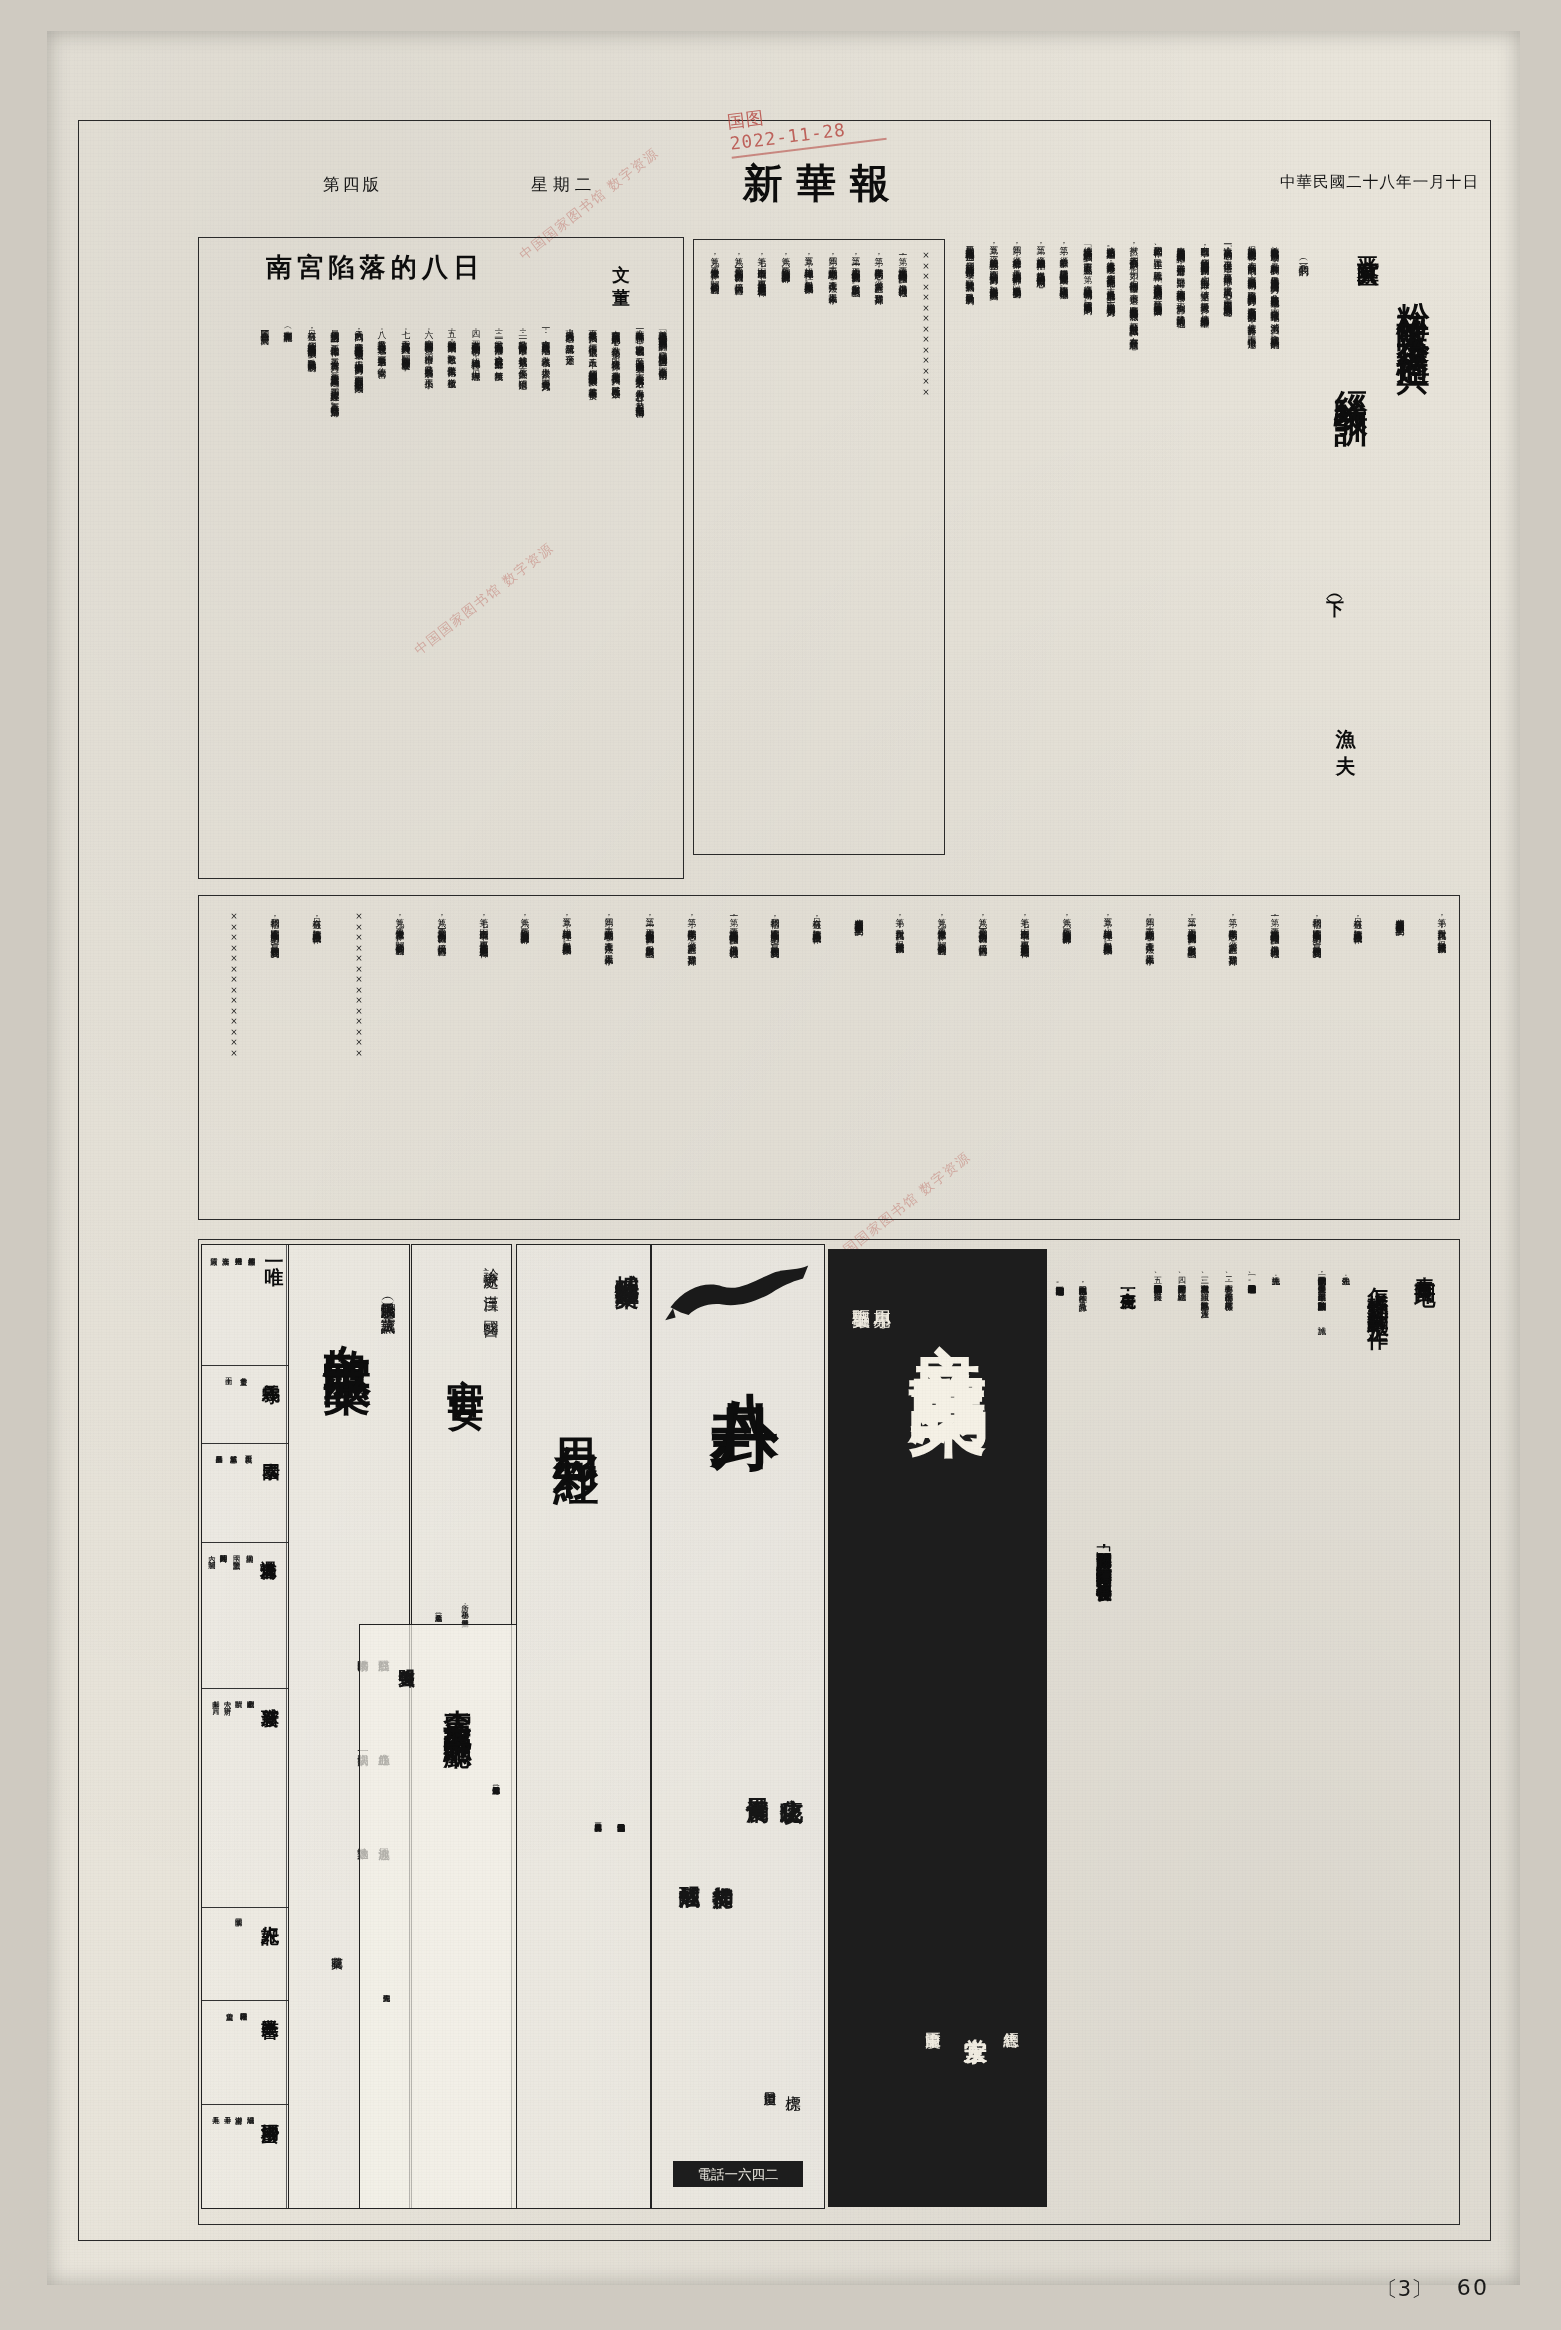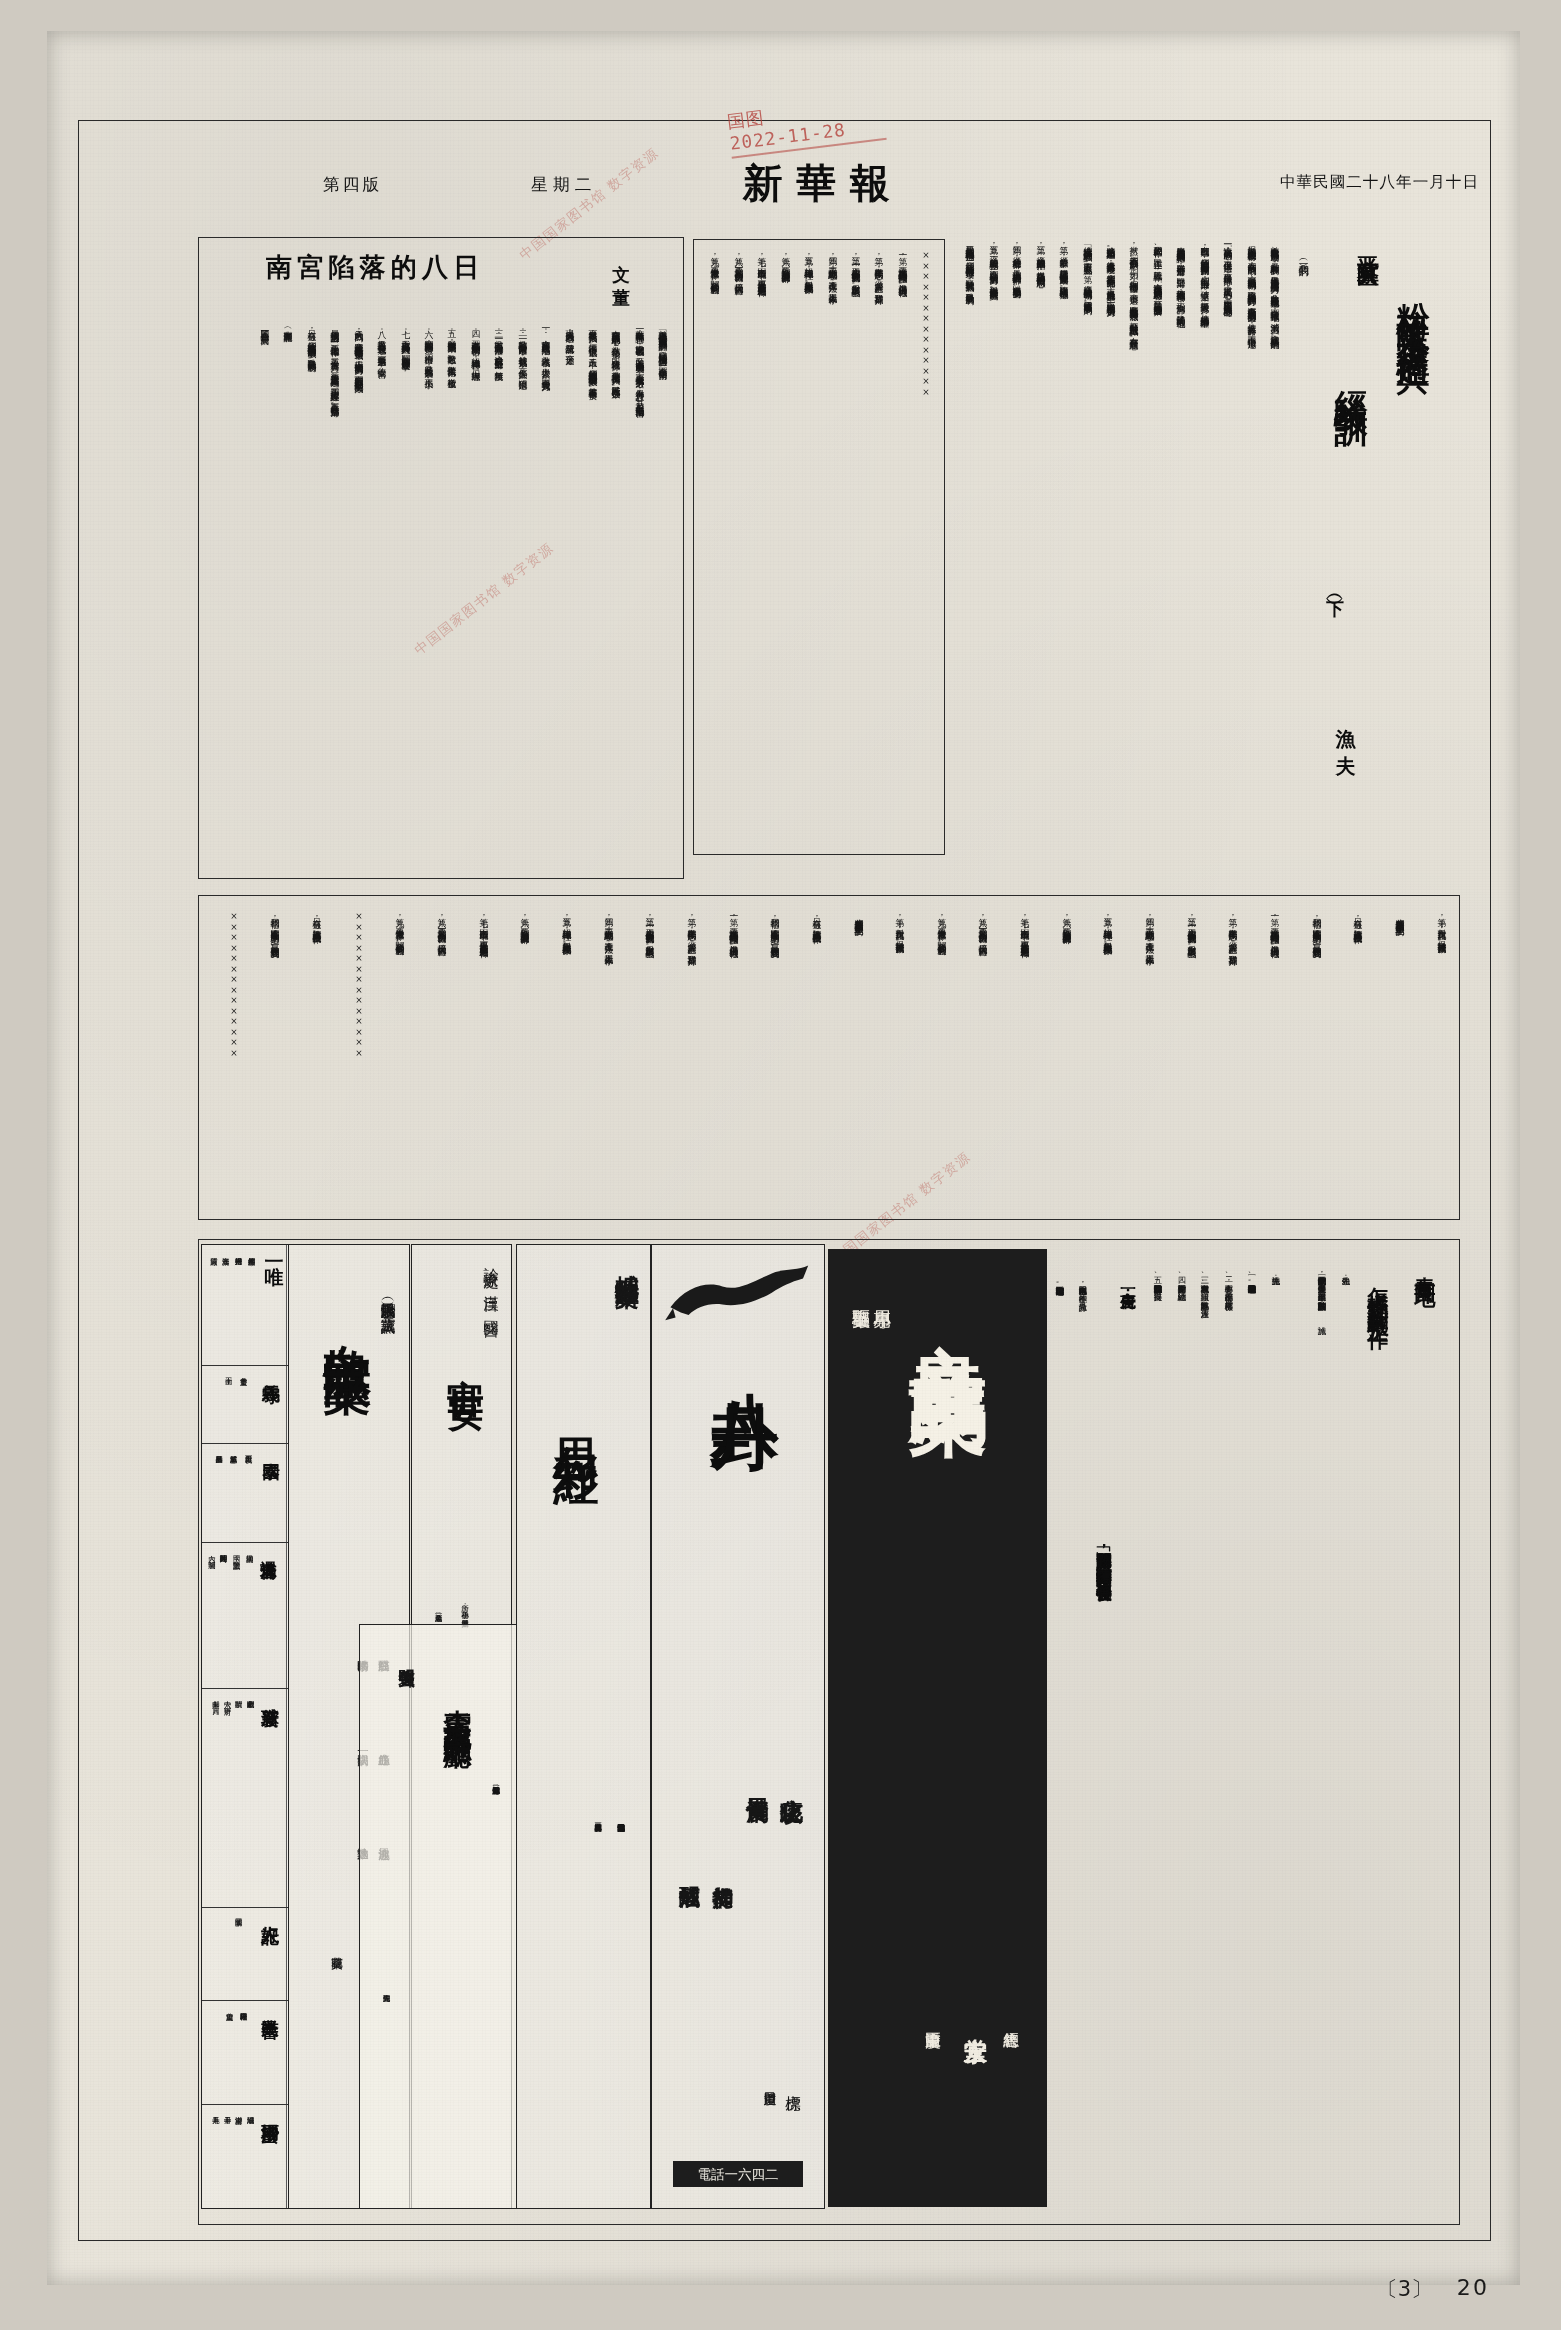--- a/index.html
+++ b/index.html
@@ -353,15 +353,15 @@
       <div class="vcol tiny" style="position:absolute;left:31px;top:7.3px;height:89px;">蜜窗洪湖</div>
       <div class="vcol tiny" style="position:absolute;left:20px;top:7.3px;height:89px;">十二月廿二十</div>
       <div class="vcol tiny" style="position:absolute;left:8.3px;top:7.3px;height:89px;">二十九月二十</div>
     </div>
   </div>
 
   <div class="noise"></div>
  </div>
 
  <div class="pagebox">〔3〕</div>
- <div class="pagenum">20</div>
+ <div class="pagenum">60</div>
 </div>
 
 
 </body></html>

